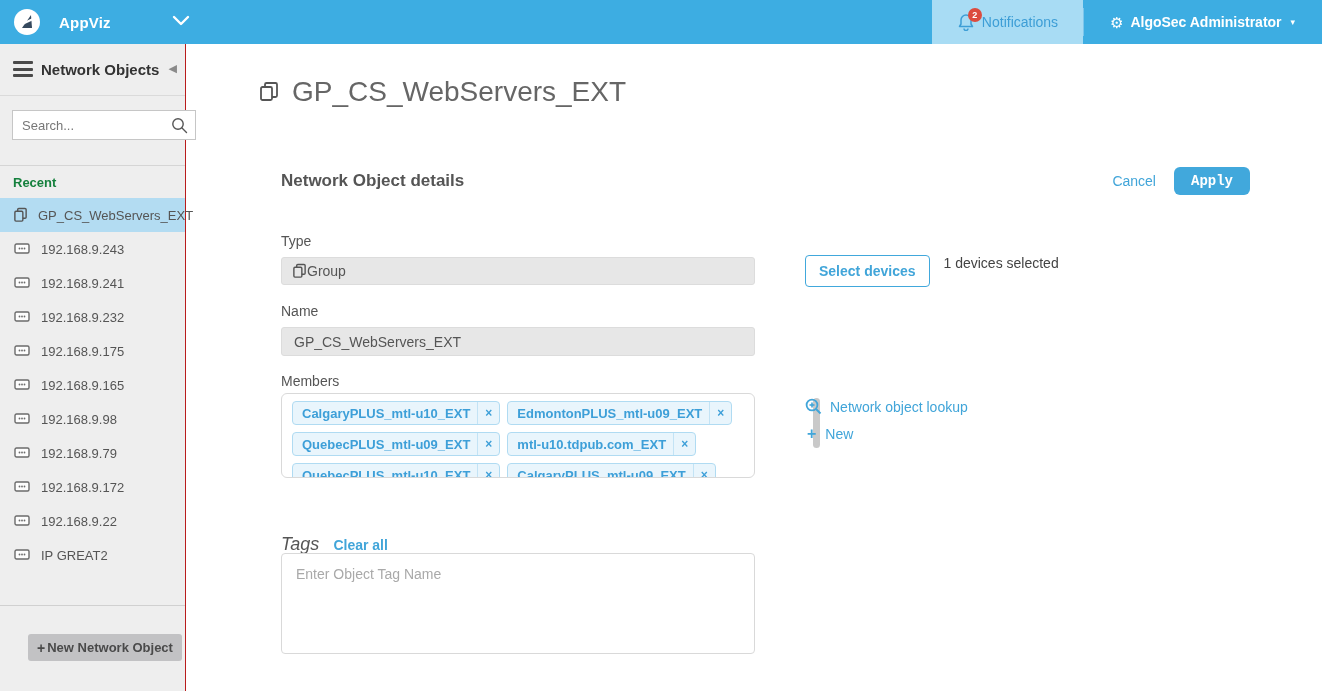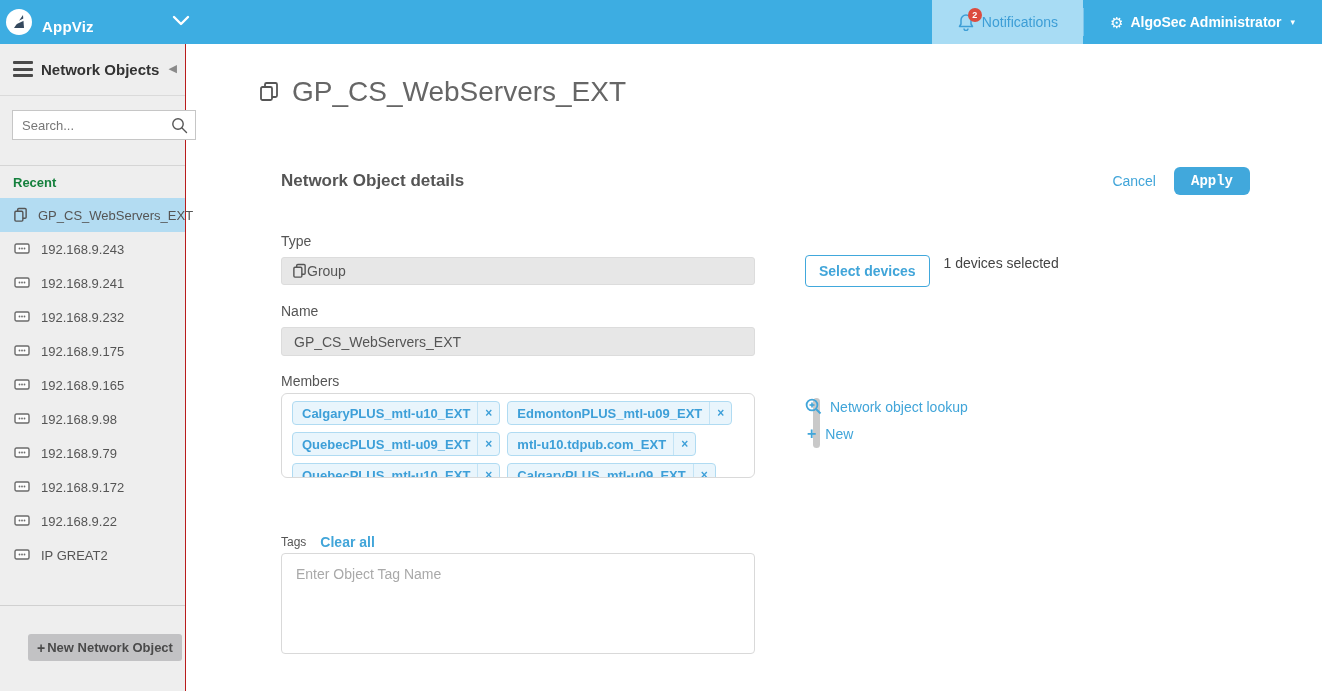--- a/index.html
+++ b/index.html
@@ -1,20 +1,20 @@
 <!DOCTYPE html>
 <html><head>
 <meta charset="utf-8">
 <style>
   * { margin:0; padding:0; box-sizing:border-box; }
   html,body { width:1322px; height:691px; font-family:"Liberation Sans", sans-serif; background:#fff; overflow:hidden; }
 
   
   .topbar { position:absolute; left:0; top:0; width:1322px; height:44px; background:#3dade2; }
-  .logo-wrap { position:absolute; left:6px; top:9px; display:flex; align-items:flex-end; gap:10px; }
+  .logo-wrap { position:absolute; left:14px; top:9px; display:flex; align-items:center; gap:19px; }
   .logo-circle { width:26px; height:26px; border-radius:50%; background:#fff; display:flex; align-items:center; justify-content:center; overflow:hidden; }
   .app-name { color:#fff; font-size:15px; font-weight:bold; letter-spacing:.2px; }
   .topbar-chevron { position:absolute; left:172px; top:15px; }
   .notif-panel { position:absolute; right:239px; top:0; width:151px; height:44px; background:#a8dcf4; display:flex; align-items:center; justify-content:center; gap:7px; cursor:pointer; }
   .notif-label { color:#3d9ed6; font-size:14px; }
   .bell-wrap { position:relative; width:18px; height:18px; }
   .notif-badge { position:absolute; top:-5px; right:-7px; min-width:14px; height:14px; border-radius:50%; background:#dc4b3e; color:#fff; font-size:9px; font-weight:bold; display:flex; align-items:center; justify-content:center; }
   .topbar-divider { position:absolute; right:238px; top:8px; width:1px; height:28px; background:#7cc6ec; }
   .user-menu { position:absolute; right:0; top:0; width:239px; height:44px; display:flex; align-items:center; justify-content:center; gap:7px; cursor:pointer; }
   .gear-glyph { color:#fff; font-size:15px; line-height:1; }
@@ -60,21 +60,21 @@
   .fld { position:absolute; left:70px; width:474px; background:#e7e7e7; border:1px solid #dcdcdc; border-radius:3px; display:flex; align-items:center; font-size:14px; color:#555; }
   .fld-type { top:213px; height:28px; padding-left:10px; }
   .fld-name { top:283px; height:29px; padding-left:12px; }
 
   .members-box { position:absolute; left:70px; top:349px; width:474px; height:85px; background:#fff; border:1px solid #d9d9d9; border-radius:6px; padding:7px 18px 0 10px; display:flex; flex-wrap:wrap; gap:7px 7px; align-content:flex-start; overflow:hidden; }
   .members-scrollthumb { position:absolute; right:4px; top:5px; width:7px; height:50px; background:#c9c9c9; border-radius:4px; }
   .member-tag { display:inline-flex; align-items:center; height:24px; background:#e9f5fc; border:1px solid #b0dbf2; border-radius:4px; padding:0 0 0 9px; font-size:13px; color:#3d9fd8; font-weight:bold; white-space:nowrap; }
   .mt-x { margin-left:7px; padding:0 7px; border-left:1px solid #c3e3f5; font-size:12px; font-weight:bold; cursor:pointer; color:#3d9fd8; align-self:stretch; display:flex; align-items:center; }
 
   .tags-row { position:absolute; left:70px; top:490px; display:flex; align-items:center; gap:14px; }
-  .tags-label { font-size:12px; color:#555; }
+  .tags-label { font-size:18px; color:#555;font-style:italic; }
   .clear-all-link { font-size:14px; font-weight:bold; color:#41a5d9; cursor:pointer; text-decoration:none; }
   .tags-box { position:absolute; left:70px; top:509px; width:474px; height:101px; border:1px solid #d9d9d9; border-radius:4px; background:#fff; }
   .tags-input { position:absolute; left:14px; top:12px; width:430px; border:none; outline:none; font-size:14px; color:#555; font-family:"Liberation Sans", sans-serif; background:transparent; }
   .tags-input::placeholder { color:#a9a9a9; }
 
   .devices-row { position:absolute; left:594px; top:211px; display:flex; align-items:flex-start; gap:14px; }
   .select-devices-btn { background:#fff; border:1px solid #41a8dc; border-radius:4px; color:#41a5d9; font-size:14px; font-weight:bold; padding:7px 13px; cursor:pointer; font-family:"Liberation Sans", sans-serif; }
   .devices-selected { font-size:14px; color:#444; }
 
   .lookup-link { position:absolute; left:594px; top:354px; display:flex; align-items:center; gap:8px; cursor:pointer; }

